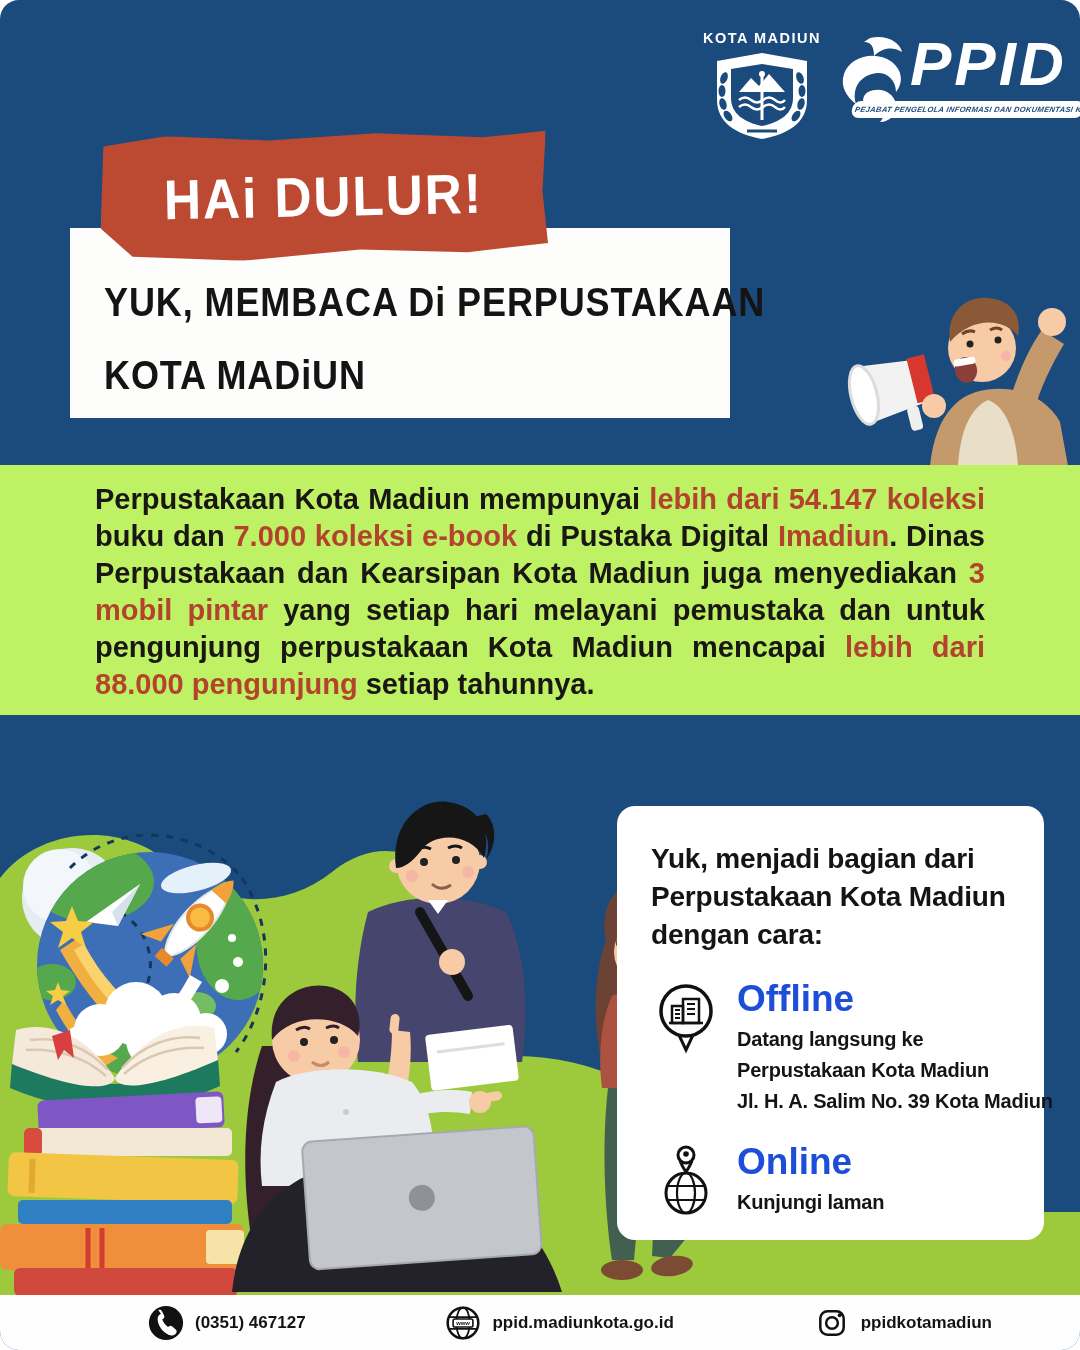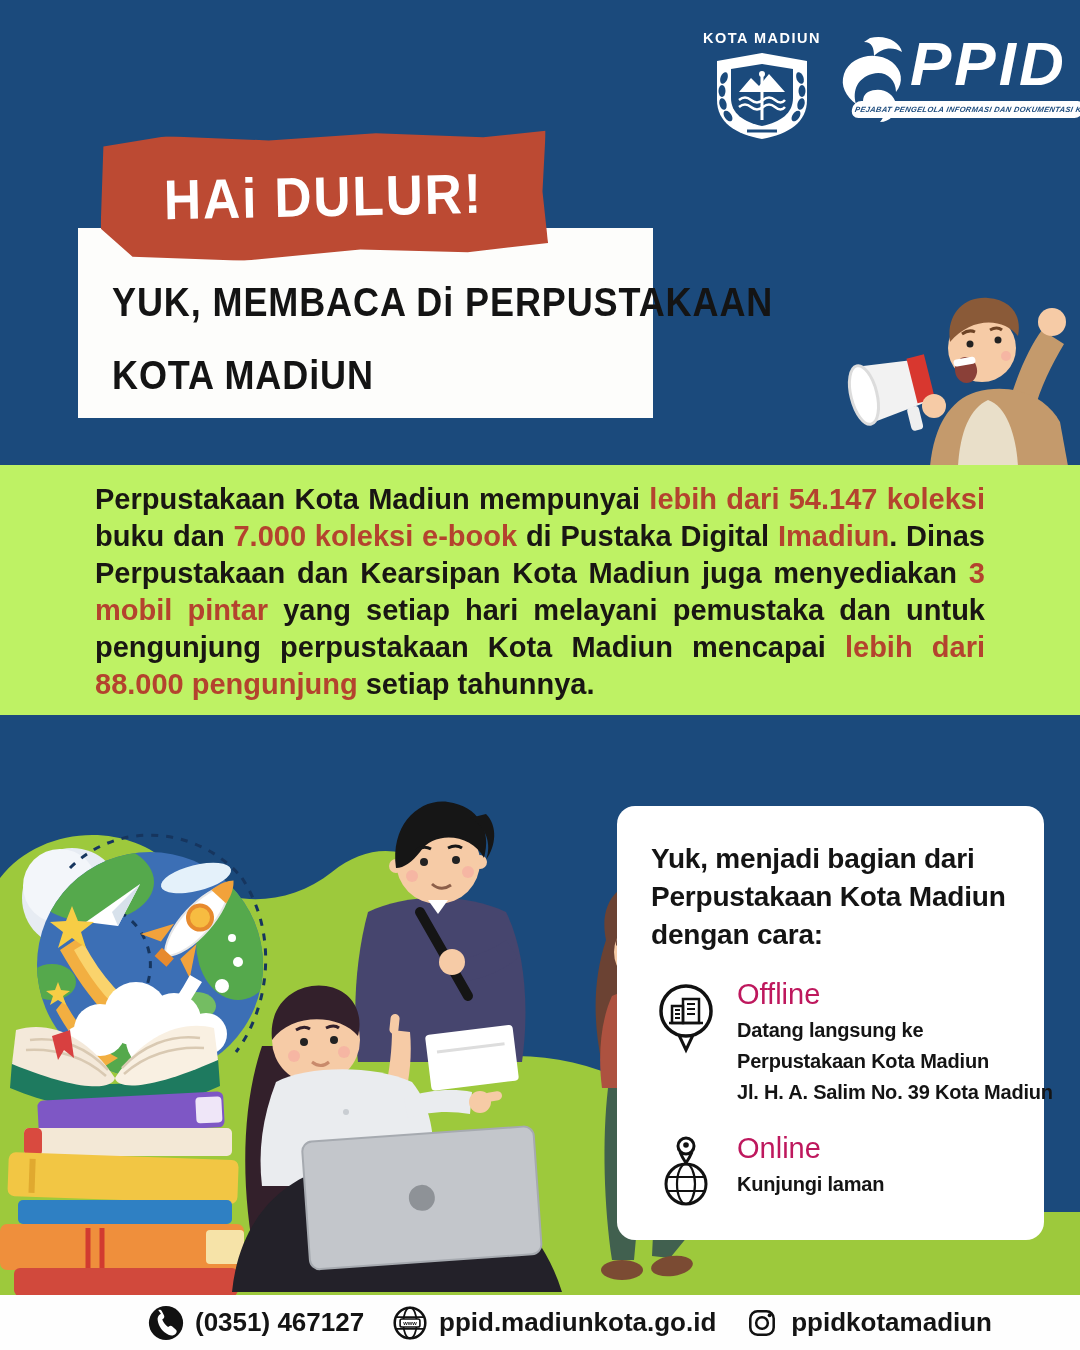--- a/index.html
+++ b/index.html
@@ -1,19 +1,20 @@
 <!DOCTYPE html>
 <html><head>
 <meta charset="utf-8">
 <style>
   html,body{margin:0;padding:0;}
   .poster{
     position:relative; width:1080px; height:1350px; overflow:hidden;
     background:#1B4A7C;
     font-family:"Liberation Sans", sans-serif;
+    border-radius:19px;
   }
   .illustration{position:absolute; left:0; top:0; width:1080px; height:1350px; z-index:1;}
 
   
   .logos{position:absolute; top:30px; left:700px; display:flex; gap:16px; align-items:flex-start; z-index:3;}
   .kota-logo{width:124px; text-align:center; color:#fff;}
   .kota-caption{font-size:14.5px; font-weight:bold; letter-spacing:1.5px; margin-bottom:4px; white-space:nowrap;}
   .ppid-logo{position:relative; width:244px; padding-top:2px;}
   .ppid-glyph{position:absolute; left:0; top:6px;}
   .ppid-text{margin-left:70px; font-size:62px; line-height:64px; font-weight:bold; font-style:italic; color:#fff; letter-spacing:3px;}
@@ -21,45 +22,45 @@
     text-align:center; padding:4px 3px; border-radius:8px; letter-spacing:.3px; white-space:nowrap; transform:skewX(-10deg);}
 
   
   .banner{
     position:absolute; left:100px; top:133px; width:447px; height:126px; z-index:4;
     background:#BC4A33; transform:rotate(-1.2deg);
     clip-path:polygon(1% 7%, 15% 0%, 38% 5%, 62% 1%, 86% 6%, 100% 2%, 99% 50%, 100% 91%, 82% 97%, 58% 93%, 32% 100%, 7% 95%, 0% 72%);
     display:flex; align-items:center; justify-content:center;
   }
   .banner-text{color:#fff; font-size:56px; font-weight:bold; letter-spacing:2px; transform:scaleX(.92);}
-  .title-box{position:absolute; left:78px; top:228px; width:575px; height:190px; background:#FDFDFB; z-index:3;}
+  .title-box{position:absolute; left:70px; top:228px; width:660px; height:190px; background:#FDFDFB; z-index:3;}
   .title-line{font-size:40px; font-weight:bold; color:#141414; white-space:nowrap; letter-spacing:1px;
     transform:scaleX(.9); transform-origin:left center; margin-left:34px;}
   .title-line.l1{margin-top:52px;}
   .title-line.l2{margin-top:28px;}
 
   
   .intro-band{position:absolute; left:0; top:465px; width:1080px; height:250px; background:#bef264; z-index:3;}
   .intro-text{margin:16px 95px 0 95px; font-size:29px; font-weight:bold; color:#191613; line-height:37px; text-align:justify;}
   .intro-text .hl{color:#B4432E;}
 
   
   .card{position:absolute; left:617px; top:806px; width:427px; height:434px; background:#fff; border-radius:18px; z-index:4;
     box-sizing:border-box; padding:34px 32px 0 34px;}
   .card-heading{font-size:28px; line-height:38px; font-weight:bold; color:#141414; letter-spacing:-.2px;}
   .card-row{display:flex; margin-top:24px;}
   .card-row .icon-col{width:86px; flex:none; padding-top:2px;}
-  .row-title{font-size:29px; font-weight:normal; color:#be185d; margin-bottom:4px;}
+  .row-title{font-size:37px; font-weight:bold; color:#1d4ed8; margin-bottom:4px;}
   .row-line{font-size:20px; line-height:31px; font-weight:bold; color:#141414; white-space:nowrap; letter-spacing:-.2px;}
 
   
   .footer{position:absolute; left:0; bottom:0; width:1080px; height:55px; background:#FEFEFE; z-index:5;
     display:flex; align-items:center; justify-content:space-between; box-sizing:border-box; padding:0 88px 0 148px;}
   .f-item{display:flex; align-items:center; gap:11px;}
-  .f-label{font-size:26px; font-weight:bold; color:#141414; white-space:nowrap;}
+  .f-label{font-size:17px; font-weight:bold; color:#141414; white-space:nowrap;}
 </style>
 </head>
 <body>
 
 <div class="poster">
 
   <svg class="illustration" viewBox="0 0 1080 1350">
     <defs>
       <clipPath id="globeClip">
           <circle cx="150" cy="965" r="113"></circle>

